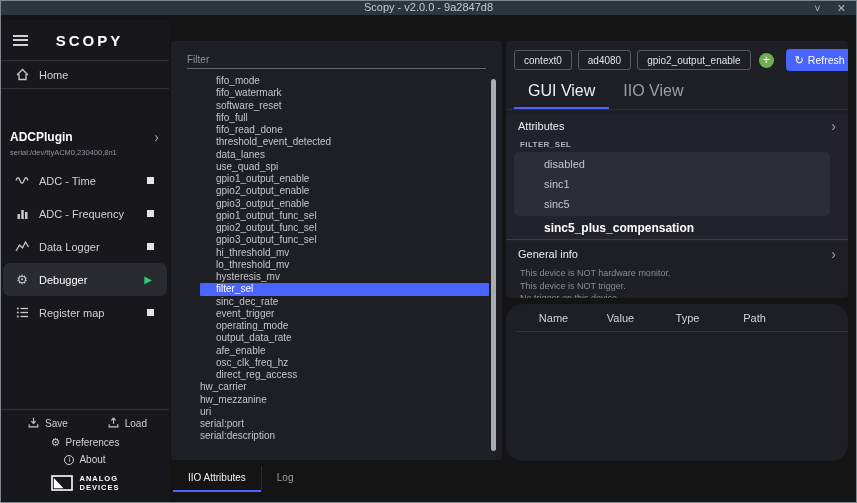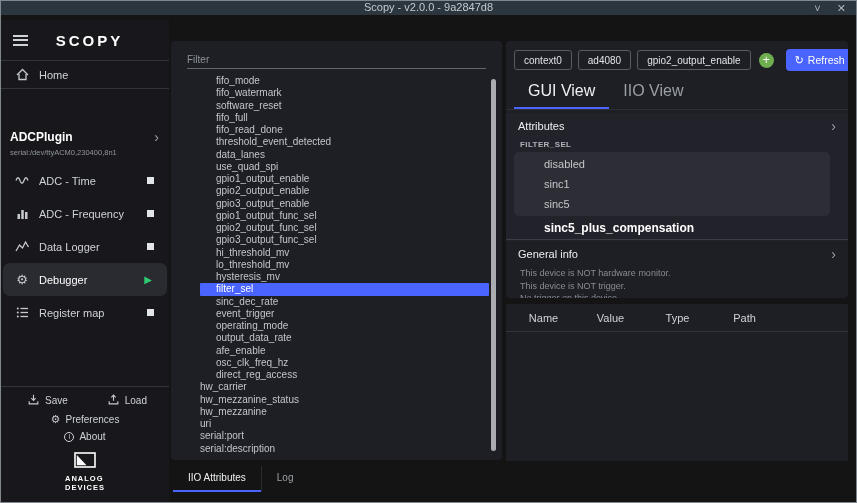--- a/index.html
+++ b/index.html
@@ -37,21 +37,21 @@
   .tool-icon svg { display:block; }
   .gear-glyph { font-size:13px; color:#c6cacd; line-height:1; }
   .tool-ind { margin-left:auto; margin-right:15px; display:flex; align-items:center; }
   .stop-square { width:7px; height:7px; background:#e2e5e8; }
   .play-glyph { color:#2ecc71; font-size:10px; line-height:1; }
   .sb-footer { margin-top:auto; padding-bottom:4px; }
   .saveload { display:flex; justify-content:space-between; padding:6px 22px 3px 26px; }
   .sl-item { display:flex; align-items:center; gap:5px; color:#cfd3d6; font-size:10px; }
   .footrow { display:flex; align-items:center; justify-content:center; gap:5px; padding:3px 0; color:#cfd3d6; font-size:10px; }
   .info-badge { width:10px; height:10px; border:1px solid #cfd3d6; border-radius:50%; display:inline-flex; align-items:center; justify-content:center; font-size:7px; color:#cfd3d6; }
-  .brand { display:flex; align-items:center; justify-content:center; gap:7px; padding:7px 0 6px;flex-direction:column; }
+  .brand { display:flex; justify-content:center; gap:7px; padding:7px 0 6px; }
   .brand-text { color:#ffffff; font-size:7.5px; font-weight:bold; letter-spacing:1px; line-height:8.5px; }
   
   .middle { position:absolute; left:170px; top:21px; width:331px; height:419px; background:#1e1e25; border-radius:4px; }
   .filter-input { display:block; margin:11px 16px 0; width:calc(100% - 32px); background:transparent; border:none; border-bottom:1px solid #62676d; color:#d0d4d8; font-size:10px; padding:2px 0 3px; outline:none; font-family:inherit; }
   .filter-input::placeholder { color:#8f959b; }
   .tree { margin-top:6px; }
   .tree-row { height:12.25px; line-height:12.25px; font-size:10px; color:#c2c6ca; padding-left:45px; white-space:nowrap; cursor:default; }
   .tree-row.lvl1 { padding-left:29px; }
   .tree-row.selected { background:#4a64ff; color:#ffffff; margin-left:29px; margin-right:13px; padding-left:16px; border-radius:1px; }
   .scrollbar-thumb { position:absolute; right:6px; top:38px; bottom:9px; width:5px; background:#a9adb2; border-radius:3px; }
@@ -72,21 +72,21 @@
   .vtab.active { color:#eef0f2; border-bottom-color:#4a64ff; }
   .section-head { display:flex; align-items:center; justify-content:space-between; padding:6px 12px 5px; font-size:11px; color:#eceef0; }
   .attr-section { background:#22222a; margin-top:3px; padding-bottom:1px; }
   .filter-label { font-size:8px; letter-spacing:0.4px; color:#aeb3b8; margin:2px 0 3px 14px; font-weight:bold; }
   .popup { margin:0 18px 0 8px; background:#2d2d36; border-radius:5px; padding:2px 0; }
   .popup-opt { height:20px; line-height:20px; padding-left:30px; font-size:11px; color:#c2c6ca; cursor:default; }
   .current-value { height:24px; line-height:24px; padding-left:38px; font-size:12px; font-weight:bold; color:#ffffff; border-bottom:1px solid #3c3c44; cursor:default; }
   .info-lines { padding:1px 0 8px 14px; }
   .info-line { font-size:9px; color:#878d93; line-height:12.5px; }
   
-  .right-bottom { position:absolute; left:505px; right:8px; top:284px; height:157px; background:#1e1e25; border-radius:0; }
+  .right-bottom { position:absolute; left:505px; right:8px; top:284px; height:157px; background:#1e1e25; border-radius:16px;padding-left:10px; }
   .table-head { display:flex; padding:8px 0 7px 4px; border-bottom:1px solid #33333b; }
   .th { width:67px; text-align:center; font-size:11px; color:#d0d4d8; }
 </style>
 </head>
 <body>
 
 <div class="window">
 
   <div class="titlebar">
     <span class="title">Scopy - v2.0.0 - 9a2847d8</span>
@@ -335,23 +335,20 @@
           </div>
 
           <div class="tree-row lvl2">
             <span>direct_reg_access</span>
           </div>
 
           <div class="tree-row lvl1">
             <span>hw_carrier</span>
           </div>
 
-          <div class="tree-row lvl1">
-            <span>hw_mezzanine_status</span>
-          </div>
 
           <div class="tree-row lvl1">
             <span>hw_mezzanine</span>
           </div>
 
           <div class="tree-row lvl1">
             <span>uri</span>
           </div>
 
           <div class="tree-row lvl1">

